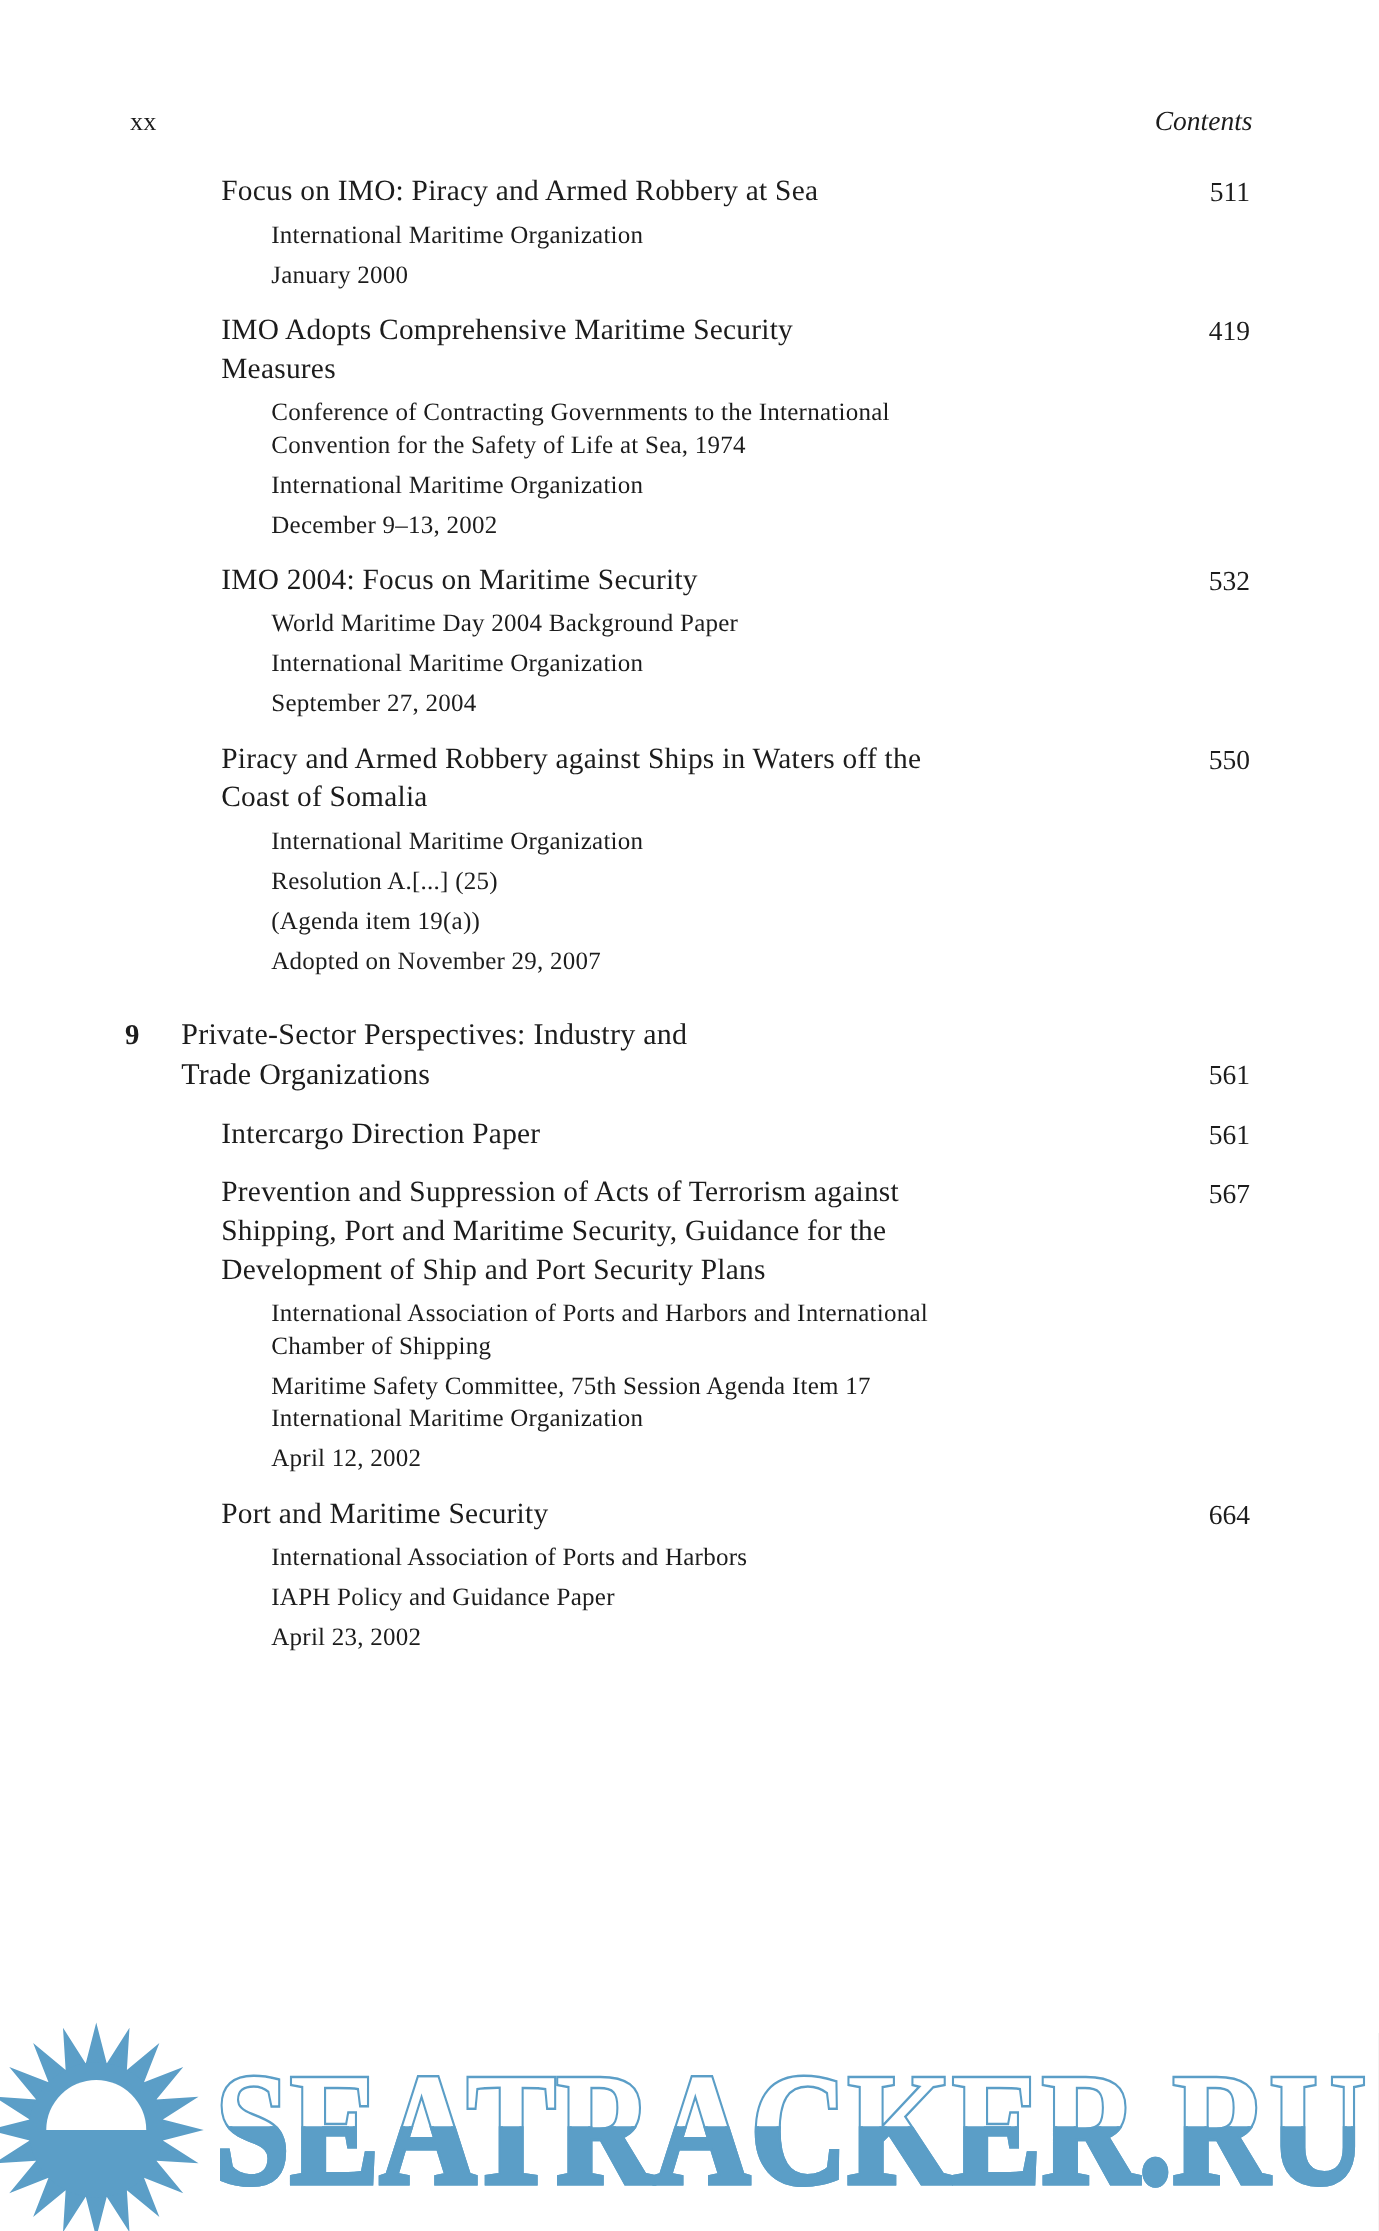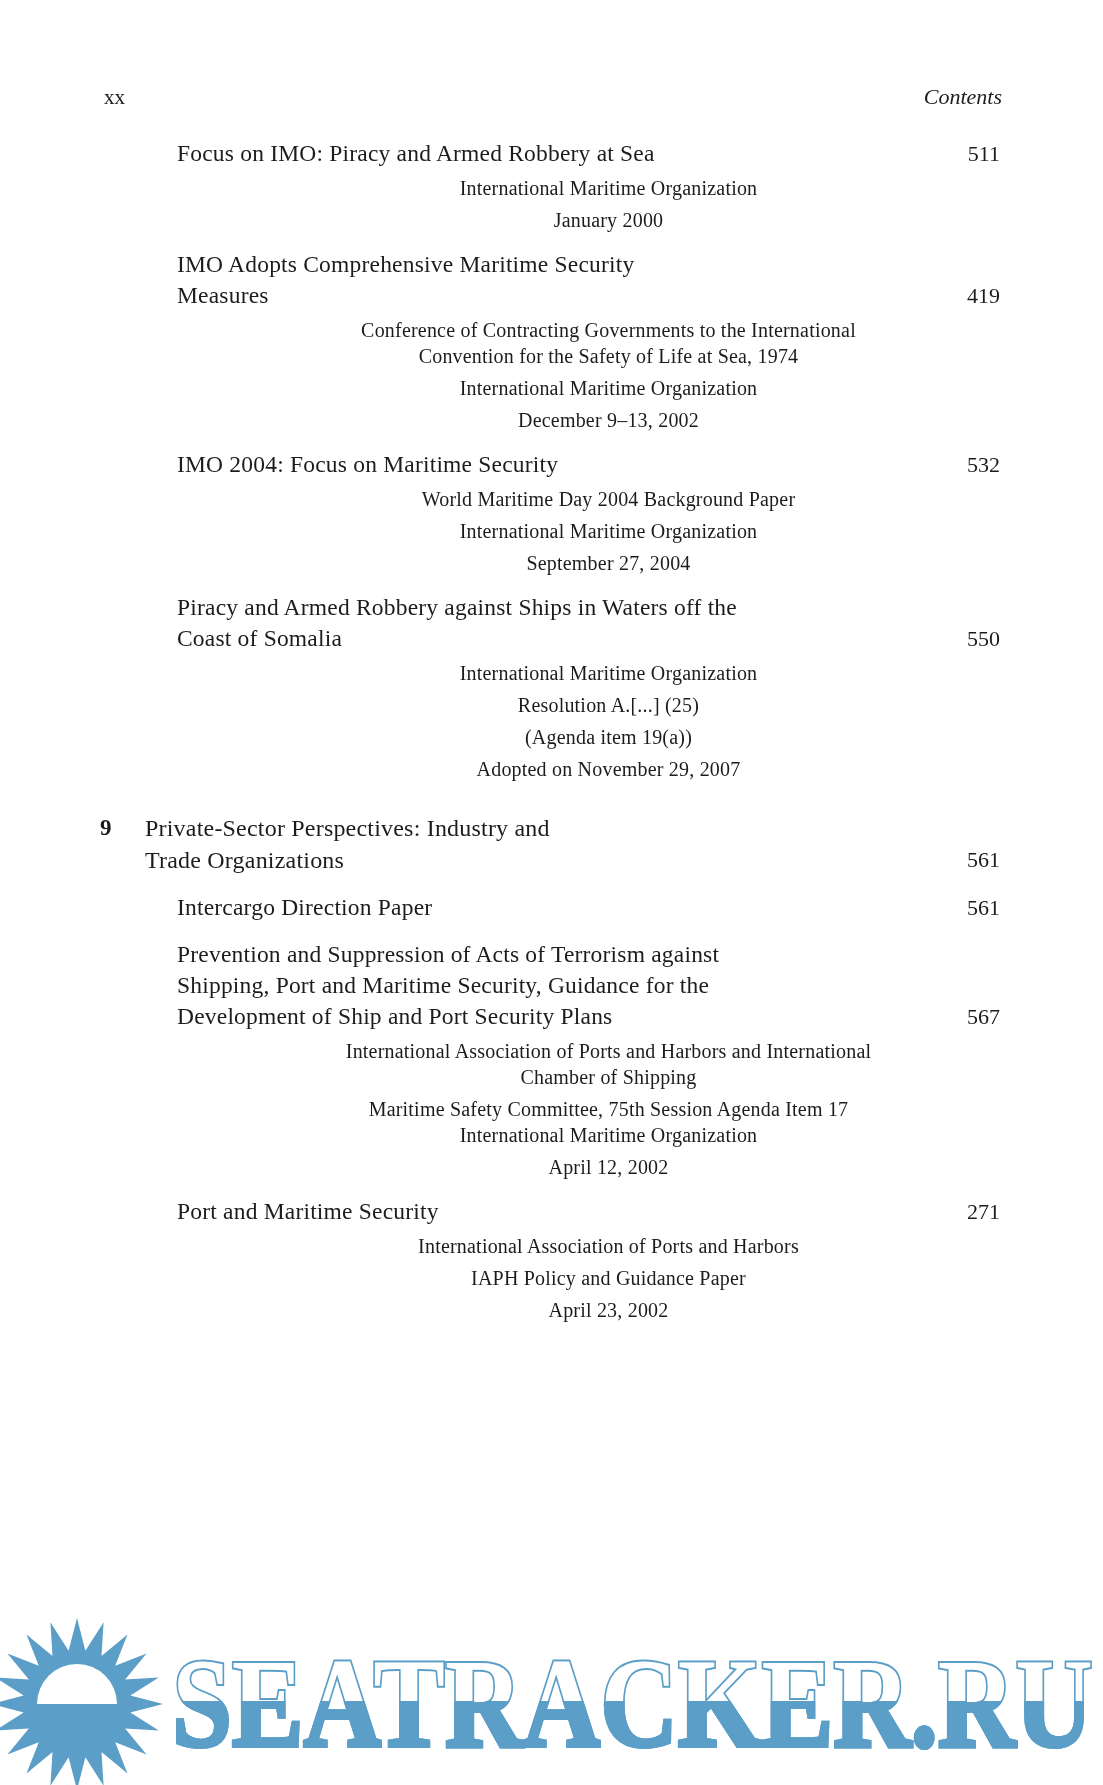--- a/index.html
+++ b/index.html
@@ -12,24 +12,24 @@
   }
   .page-header {
     position:absolute; top:84px; left:104px; right:101px;
     display:flex; justify-content:space-between; align-items:baseline;
     font-size:21px;
   }
   .running-head { font-style:italic; font-size:22px; }
   .toc { position:absolute; top:138px; left:177px; width:823px; }
   .entry { margin-top:16px; }
   .toc > .entry:first-child { margin-top:0; }
-  .entry-head { display:flex; align-items:flex-end; }
+  .entry-head { display:flex; align-items:flex-start; }
   .entry-title { flex:1; font-size:23.5px; line-height:31px; letter-spacing:0.2px; }
   .entry-page { font-size:22px; line-height:31px; margin-left:4px; white-space:nowrap; }
-  .sub-block { margin-left:40px; margin-top:6px; font-size:20px; line-height:26px; letter-spacing:0.2px;text-align:center; }
+  .sub-block { margin-left:40px; margin-top:6px; font-size:20px; line-height:26px; letter-spacing:0.2px; }
   .chapter { margin-top:30px; margin-left:-77px; }
   .chapter-head { display:flex; align-items:flex-end; }
   .chapter-num { width:45px; font-weight:700; font-size:23px; line-height:32px; align-self:flex-start; }
   .chapter-title { flex:1; font-size:24px; line-height:32px; letter-spacing:0.2px; }
   .chapter-page { font-size:22px; line-height:32px; margin-left:12px; white-space:nowrap; }
   .watermark { position:absolute; left:0; top:1588px; width:926px; height:197px; }
   .wm-svg { display:block; width:1103px; height:197px; }
   .sun-shape { fill:var(--wm); }
   .sun-dome { fill:var(--paper); }
   .wm-text {
@@ -113,21 +113,21 @@
         </div>
         <div class="entry-subs">
           <div class="sub-block">International Association of Ports and Harbors and International<br>Chamber of Shipping</div>
           <div class="sub-block">Maritime Safety Committee, 75th Session Agenda Item 17<br>International Maritime Organization</div>
           <div class="sub-block">April 12, 2002</div>
         </div>
       </div>
       <div class="entry">
         <div class="entry-head">
           <div class="entry-title">Port and Maritime Security</div>
-          <div class="entry-page">271</div>
+          <div class="entry-page">664</div>
         </div>
         <div class="entry-subs">
           <div class="sub-block">International Association of Ports and Harbors</div>
           <div class="sub-block">IAPH Policy and Guidance Paper</div>
           <div class="sub-block">April 23, 2002</div>
         </div>
       </div>
     </main>
 
   <div class="watermark">

